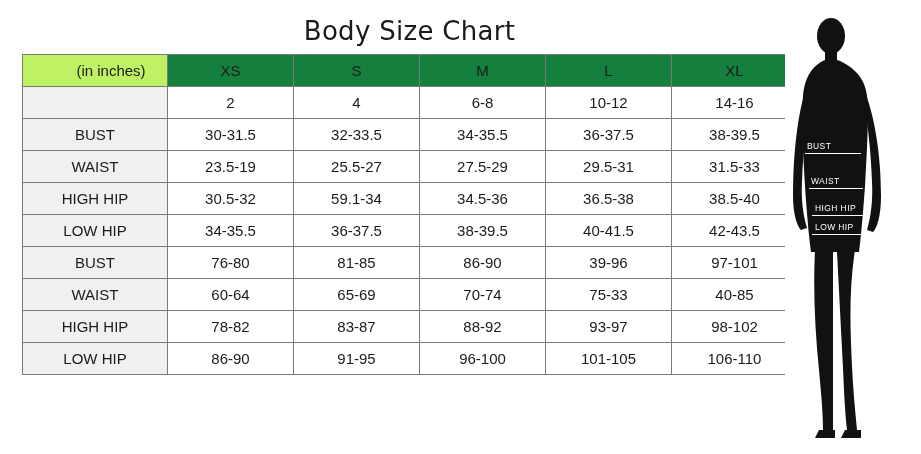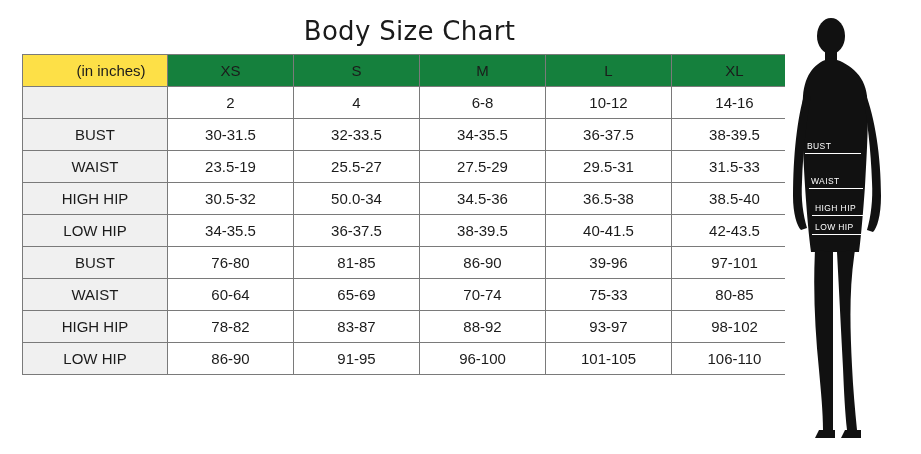--- a/index.html
+++ b/index.html
@@ -57,21 +57,21 @@
   col.c2 { width: 126px; }
   col.c3 { width: 126px; }
   col.c4 { width: 126px; }
   col.c5 { width: 126px; }
 
   tr.header-row td {
     background: #15803d;
     font-size: 15px;
   }
   tr.header-row td.unit-cell {
-    background: #fde047;
+    background: #bef264;
     padding-left: 32px;
   }
   td.label-cell {
     background: #f0f0f0;
   }
   
   #figure-panel {
     position: absolute;
     right: 0;
     top: 0;
@@ -154,21 +154,21 @@
           <td class="label-cell">WAIST</td>
           <td>23.5-19</td>
           <td>25.5-27</td>
           <td>27.5-29</td>
           <td>29.5-31</td>
           <td>31.5-33</td>
         </tr>
         <tr>
           <td class="label-cell">HIGH HIP</td>
           <td>30.5-32</td>
-          <td>50.0-34</td>
+          <td>59.1-34</td>
           <td>34.5-36</td>
           <td>36.5-38</td>
           <td>38.5-40</td>
         </tr>
         <tr>
           <td class="label-cell">LOW HIP</td>
           <td>34-35.5</td>
           <td>36-37.5</td>
           <td>38-39.5</td>
           <td>40-41.5</td>
@@ -182,21 +182,21 @@
           <td>86-90</td>
           <td>39-96</td>
           <td>97-101</td>
         </tr>
         <tr>
           <td class="label-cell">WAIST</td>
           <td>60-64</td>
           <td>65-69</td>
           <td>70-74</td>
           <td>75-33</td>
-          <td>80-85</td>
+          <td>40-85</td>
         </tr>
         <tr>
           <td class="label-cell">HIGH HIP</td>
           <td>78-82</td>
           <td>83-87</td>
           <td>88-92</td>
           <td>93-97</td>
           <td>98-102</td>
         </tr>
         <tr>

